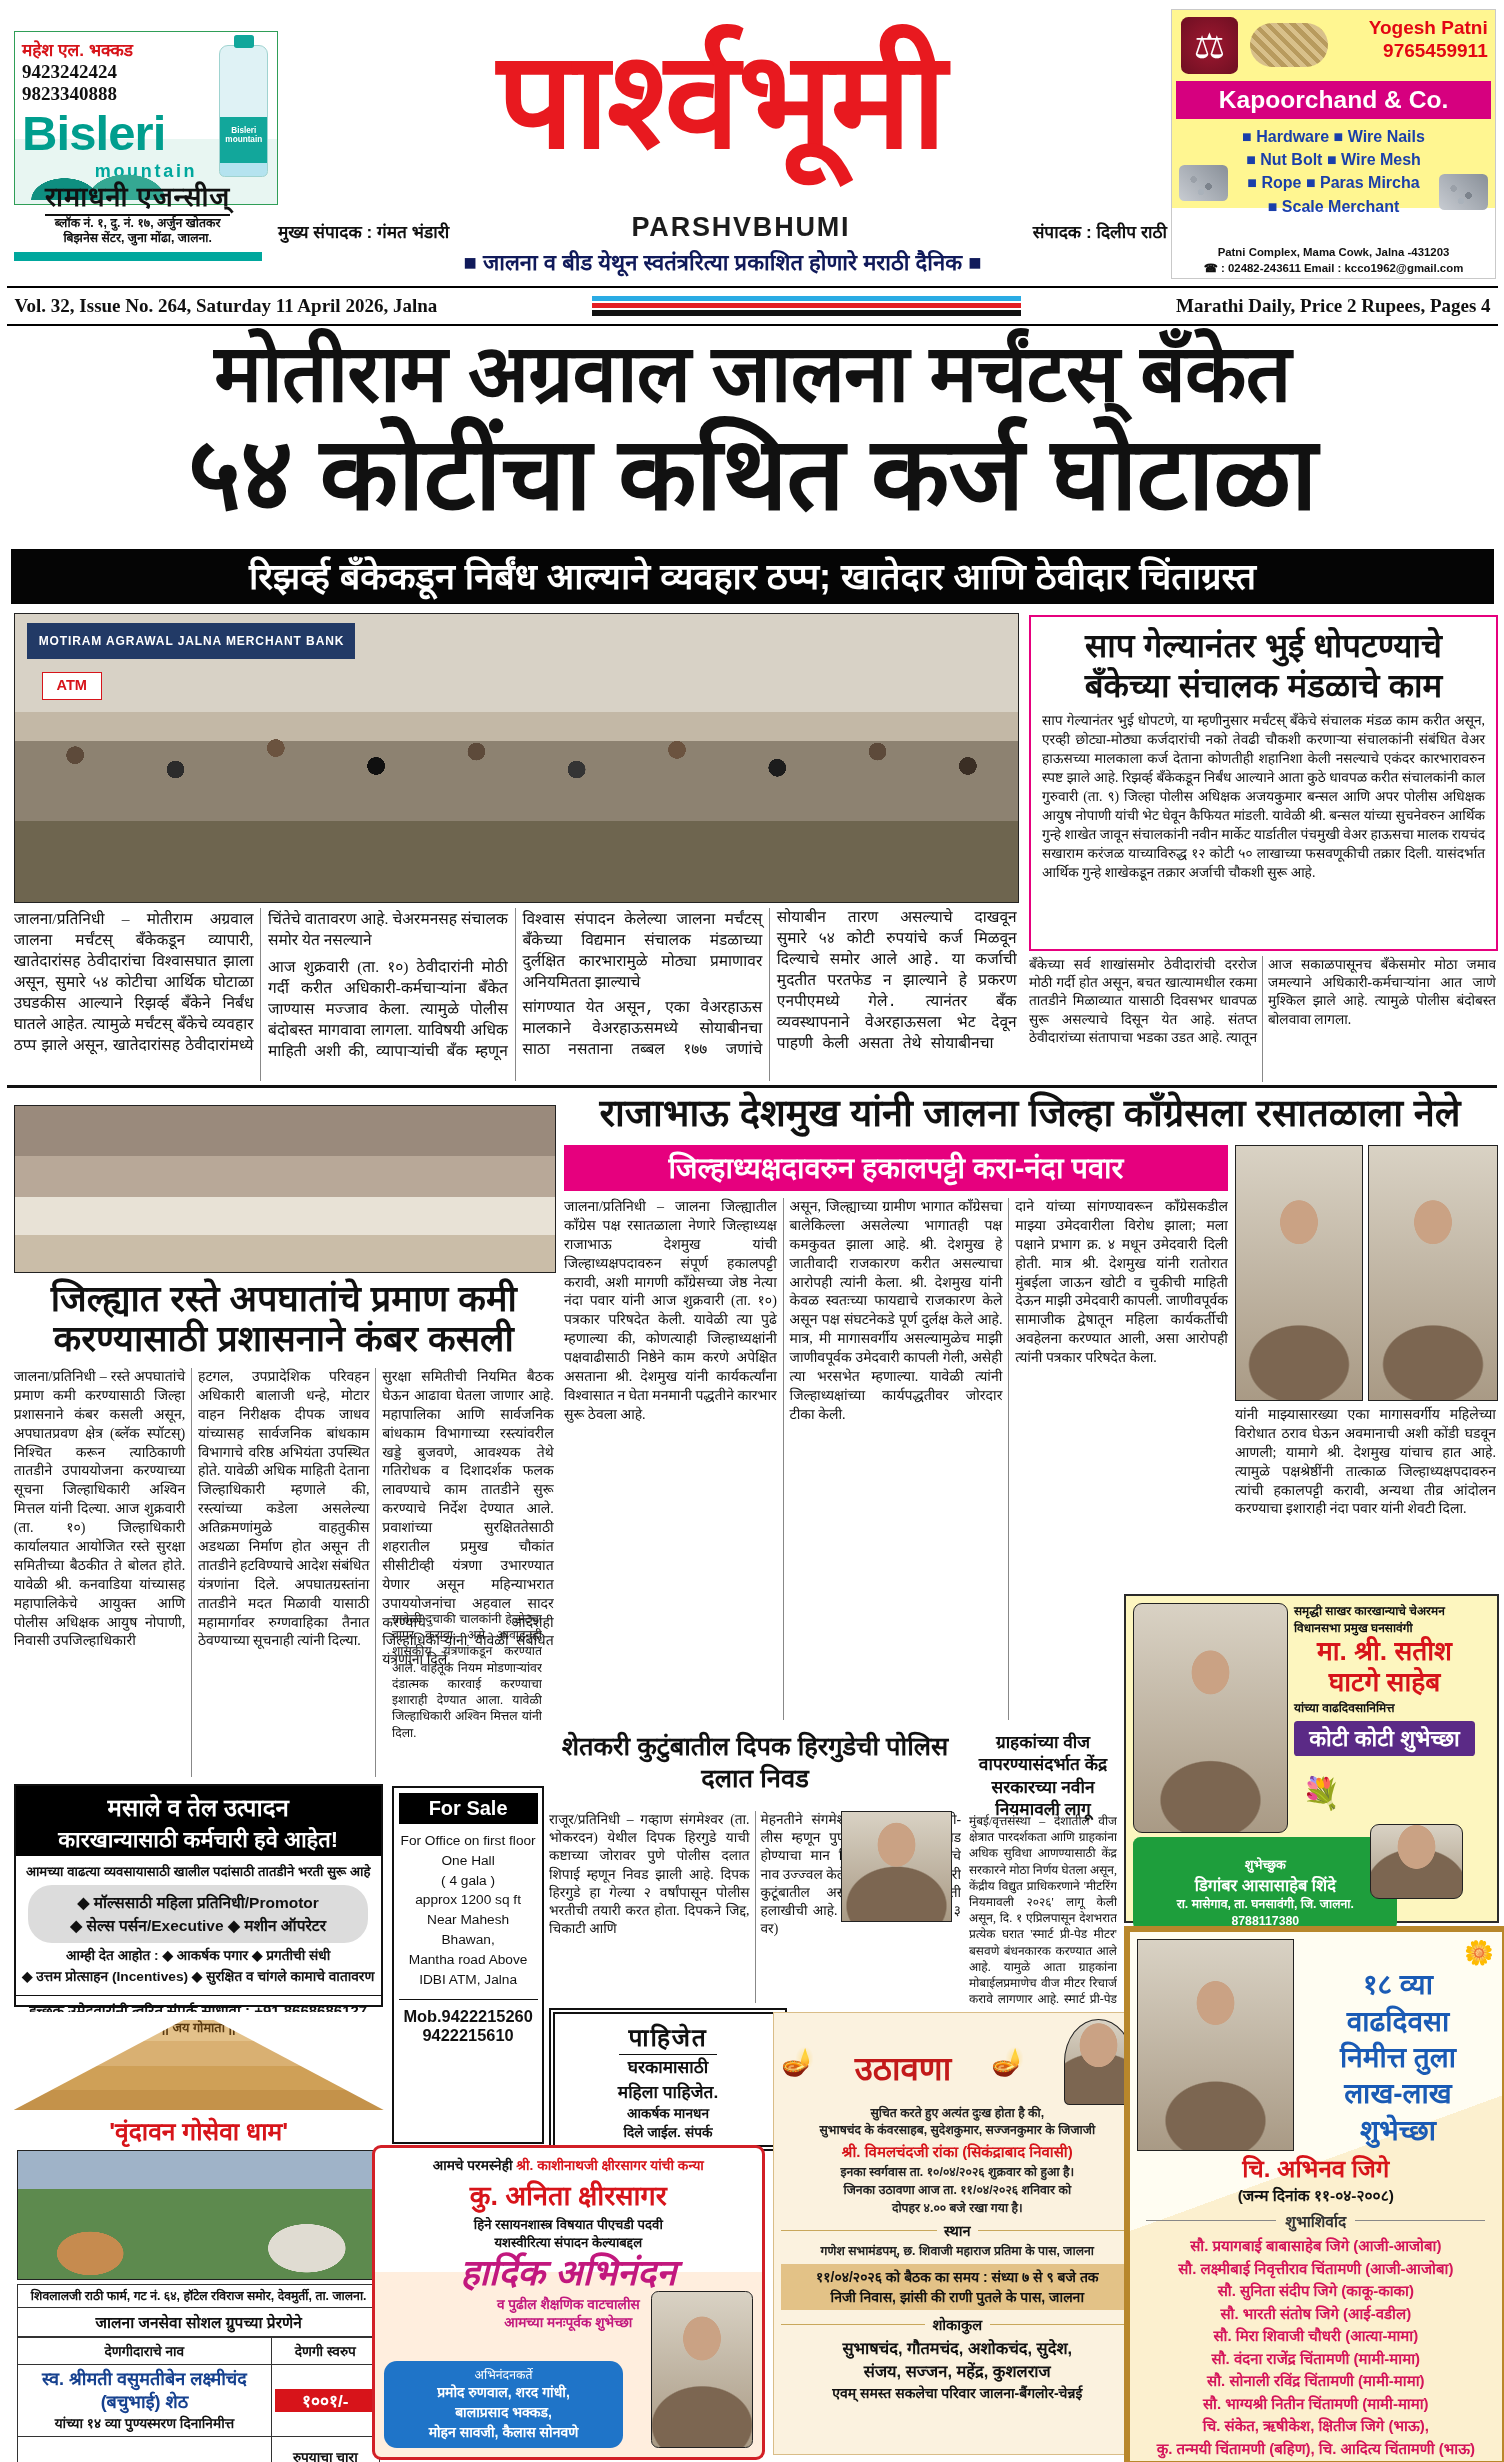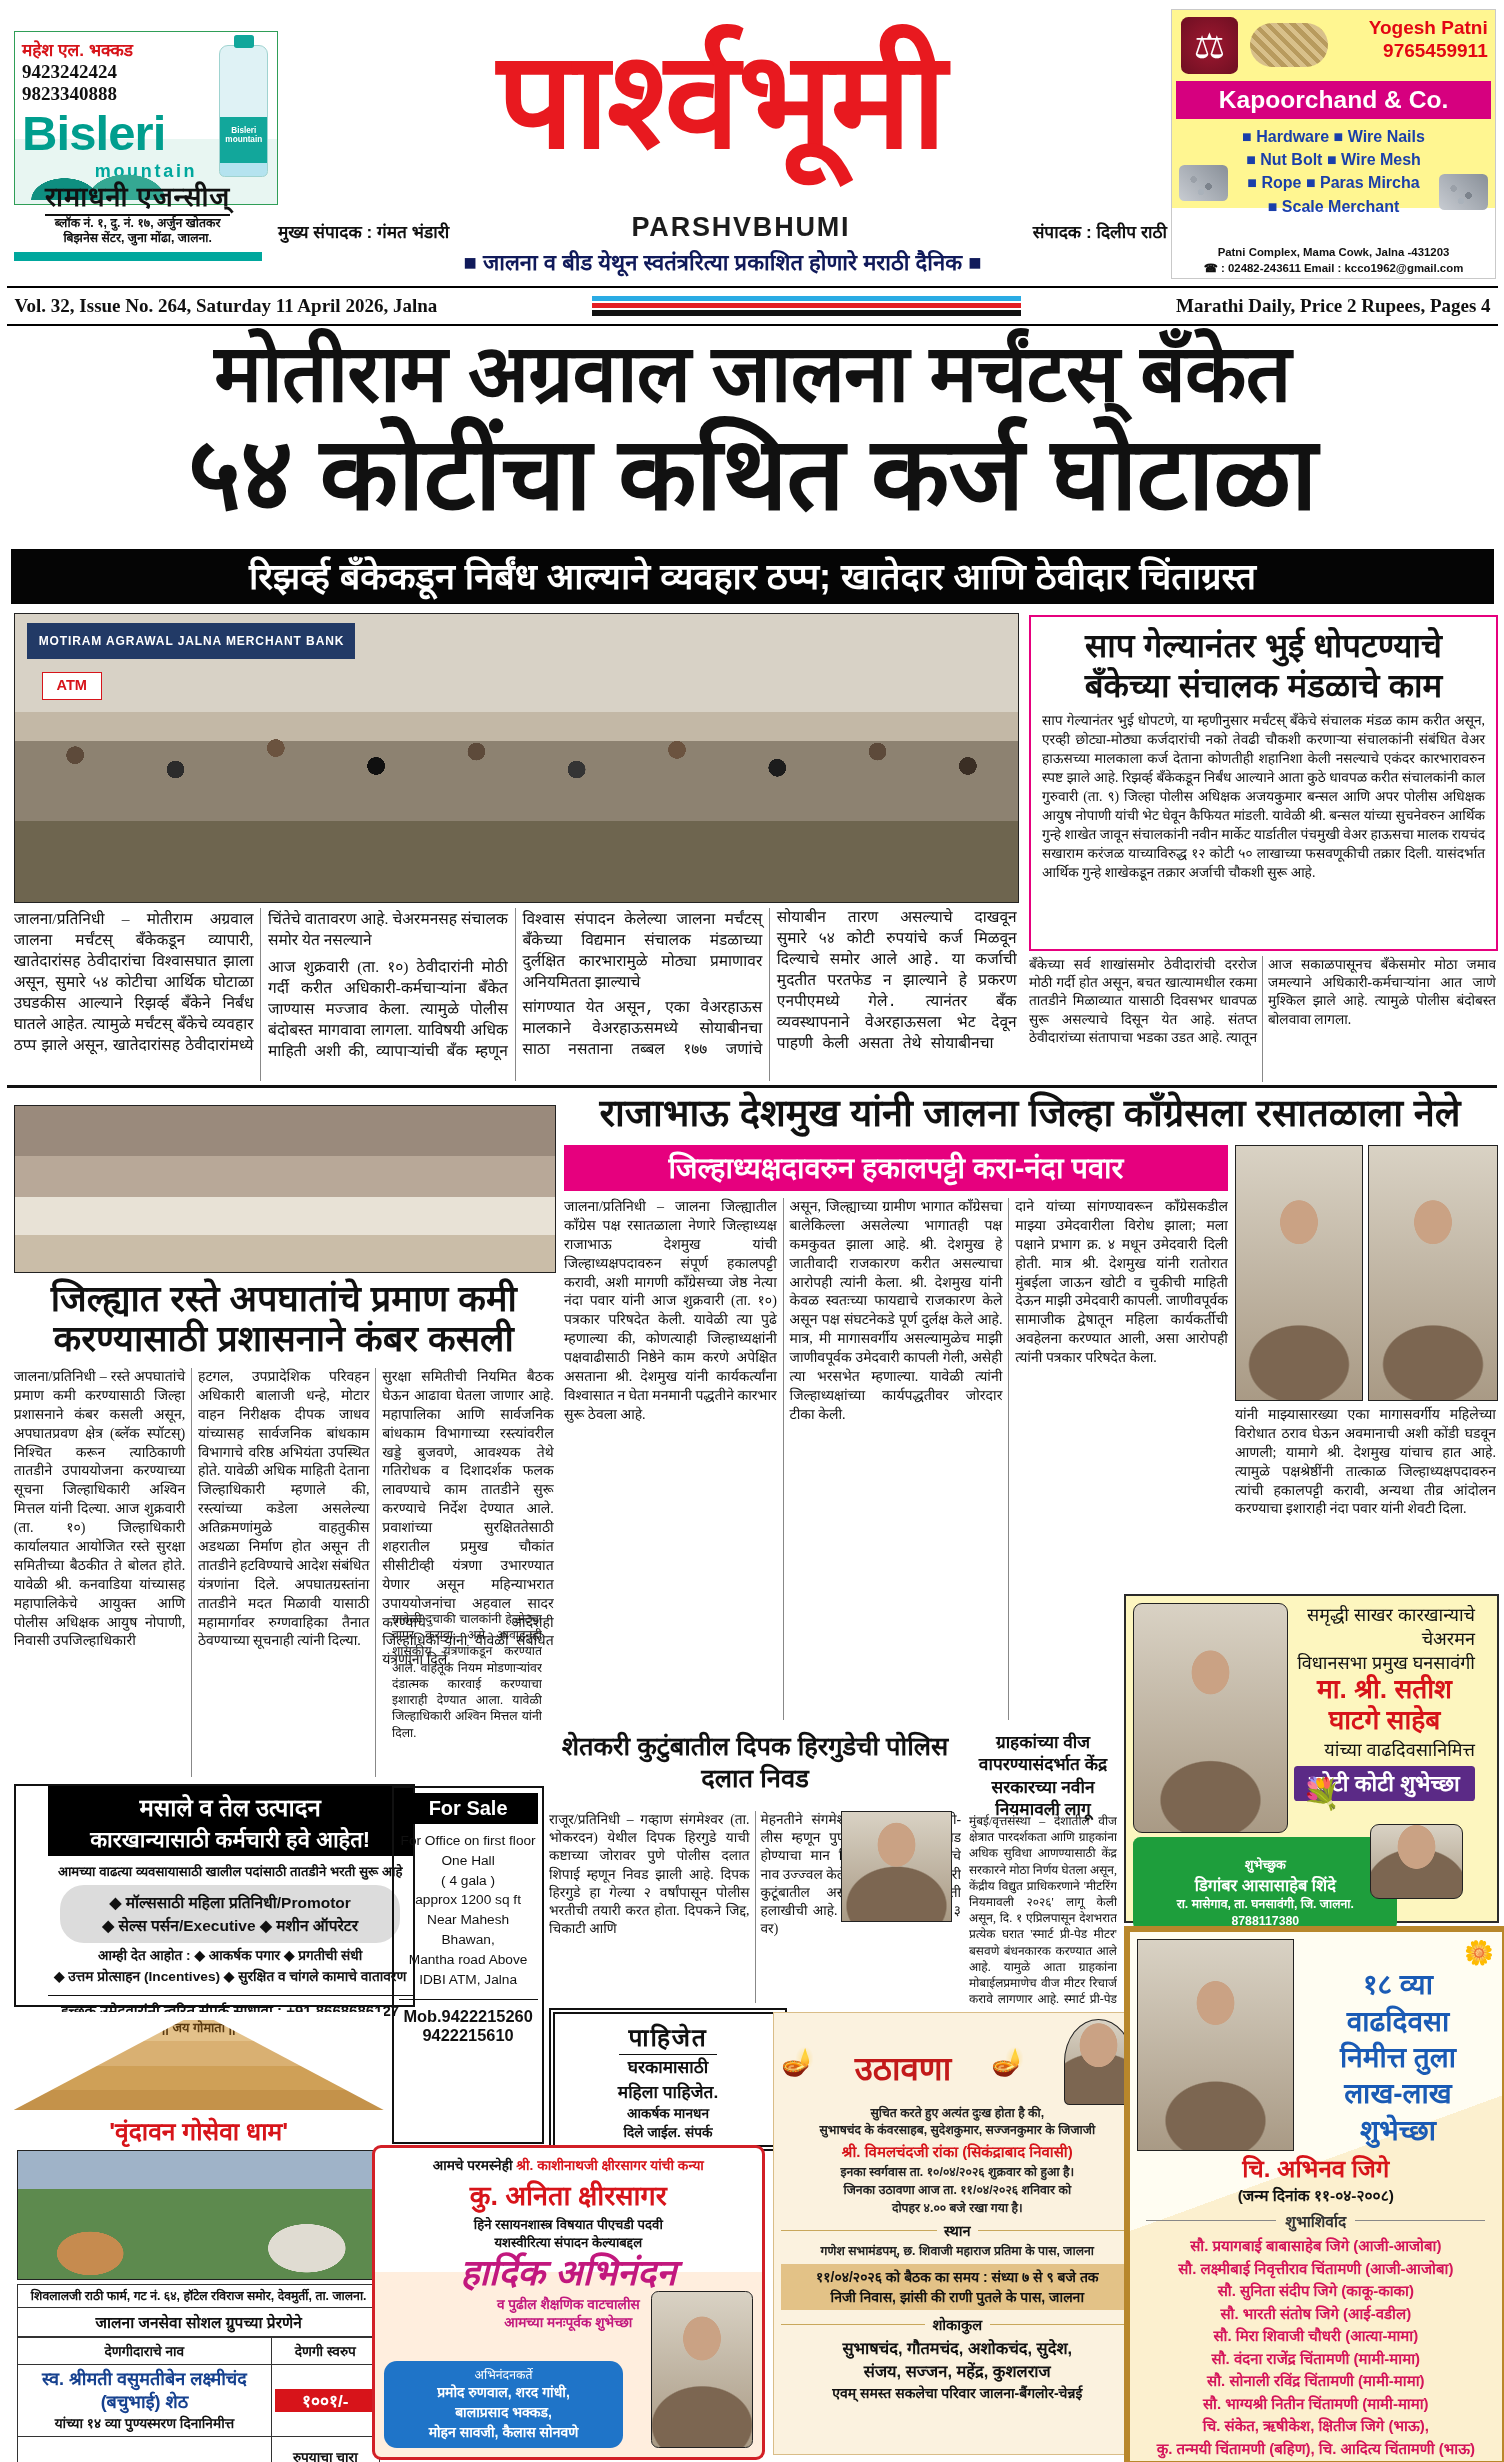--- a/index.html
+++ b/index.html
@@ -85,21 +85,21 @@
   .pink-body{font-size:13.7px;line-height:1.38;margin-top:7.3px;}
 
   .c-head{font-size:38px;font-weight:900;line-height:1.1;}
   .c-sub{background:#e6007e;color:#fff;font-size:29px;font-weight:800;line-height:46px;text-align:center;}
   .r-head{font-size:36px;font-weight:900;line-height:1.12;text-align:center;}
   .d-head{font-size:25.5px;font-weight:900;line-height:1.25;text-align:center;}
   .p-head{font-size:17.3px;font-weight:900;line-height:1.3;text-align:center;}
   .small-body{font-size:12px;line-height:1.35;}
 
   
-  .masale{border:2.7px solid #111;padding-left:32px;}
+  .masale{border:2.7px solid #111;}
   .masale-band{background:#000;color:#fff;text-align:center;font-weight:900;padding:3.6px 1.8px;}
   .masale-t1{font-size:24px;} .masale-t2{font-size:22px;}
   .masale-line{font-size:13.2px;font-weight:bold;text-align:center;margin:5.5px 3.6px;}
   .masale-pill{background:#dcdcdc;border-radius:24px;margin:3.6px 12.8px;padding:5.5px 7.3px;text-align:center;font-weight:bold;font-size:15.5px;line-height:1.5;}
   .masale-offer{font-size:13.7px;font-weight:bold;text-align:center;line-height:1.5;}
   .masale-contact{border-top:1.8px solid #111;margin-top:7.3px;padding:4.6px 1.8px;text-align:center;font-weight:bold;font-size:15px;}
 
   .forsale{border:2.7px solid #111;padding:4.6px;}
   .fs-band{background:#000;color:#fff;text-align:center;font-weight:bold;font-size:20px;line-height:31px;}
   .fs-lines{font-size:13.7px;text-align:center;line-height:1.45;margin-top:7.3px;}
@@ -150,21 +150,21 @@
   .bd-title{color:#1a5bb5;font-weight:700;font-size:28px;line-height:1.3;text-align:center;}
   .bd-name{color:#d7141a;font-weight:900;font-size:24px;text-align:center;}
   .bd-dob{font-size:15.5px;font-weight:bold;text-align:center;}
   .bd-bless{display:flex;align-items:center;gap:9px;margin:3.6px 9px;}
   .bd-bless:before,.bd-bless:after{content:"";flex:1;border-top:1.8px solid #888;}
   .bd-bless span{font-size:15.5px;font-weight:900;color:#333;}
   .bd-li{color:#d4145a;font-size:15px;font-weight:900;line-height:1.5;text-align:center;}
   .flower{font-size:24px;}
 
   .ghatge{border:2.7px solid #2a2a2a;background:#fdf6bf;padding:7.3px;}
-  .gh-l{font-size:18px;font-weight:normal;text-align:right;}
+  .gh-l{font-size:12px;font-weight:bold;text-align:left;}
   .gh-name{color:#d7141a;font-weight:900;font-size:26.4px;text-align:center;line-height:1.2;}
   .gh-band{background:#5b2a86;color:#fff;font-weight:900;font-size:22px;text-align:center;line-height:35px;border-radius:3.6px;margin-top:5.5px;}
   .gh-green{background:#1e9e3c;border-radius:7.3px;color:#fff;text-align:center;padding:18px;}
   .gh-by{font-size:12.8px;font-weight:bold;}
   .gh-byname{font-size:16.4px;font-weight:900;}
   .gh-addr{font-size:12.3px;font-weight:bold;line-height:1.35;}
 
   .rule{background:#111;}
 </style>
 </head>

